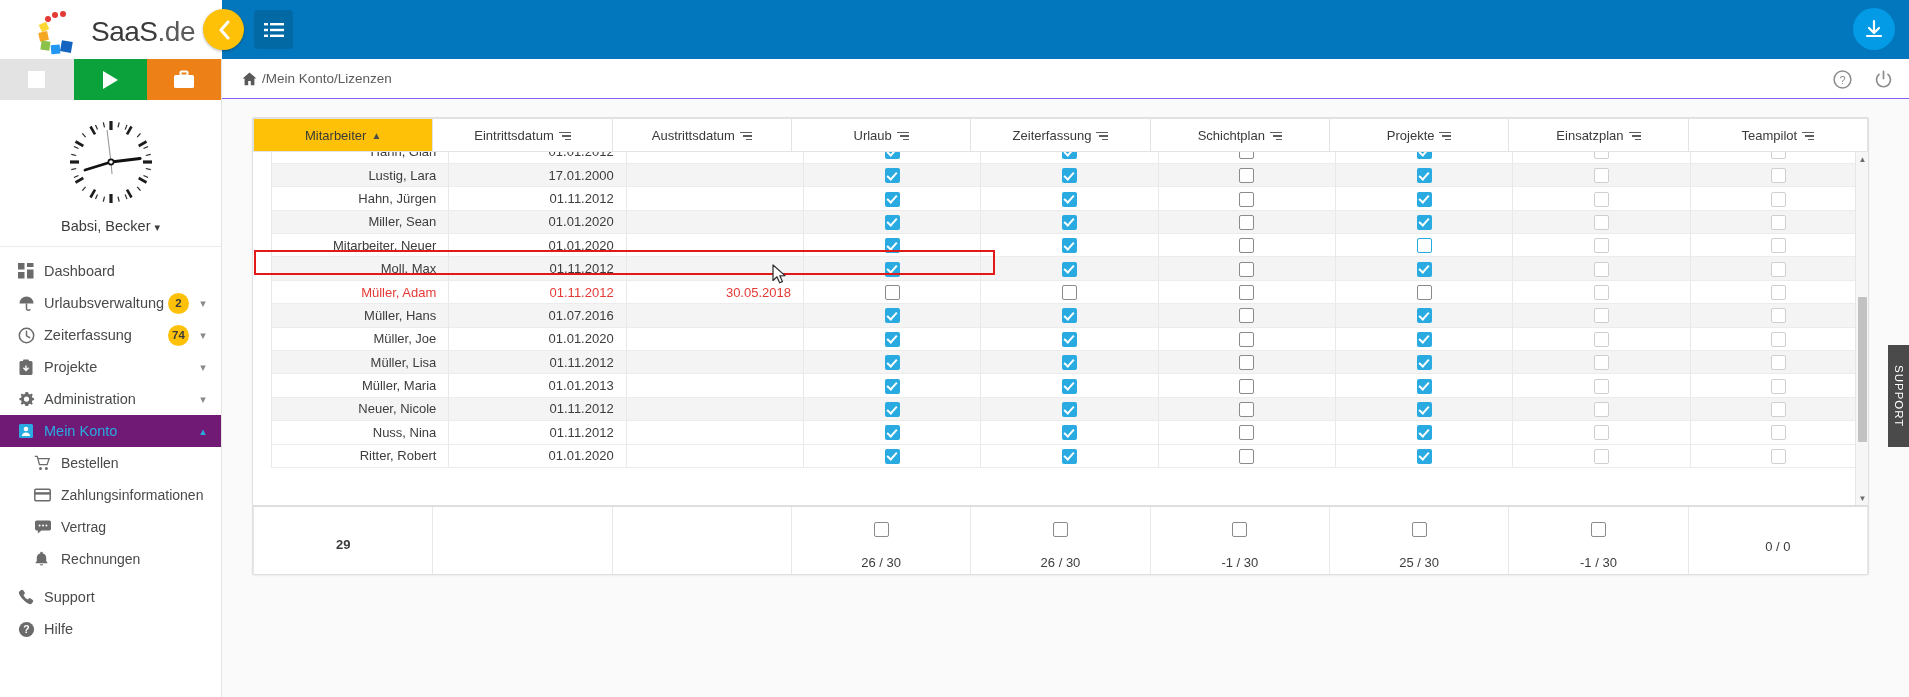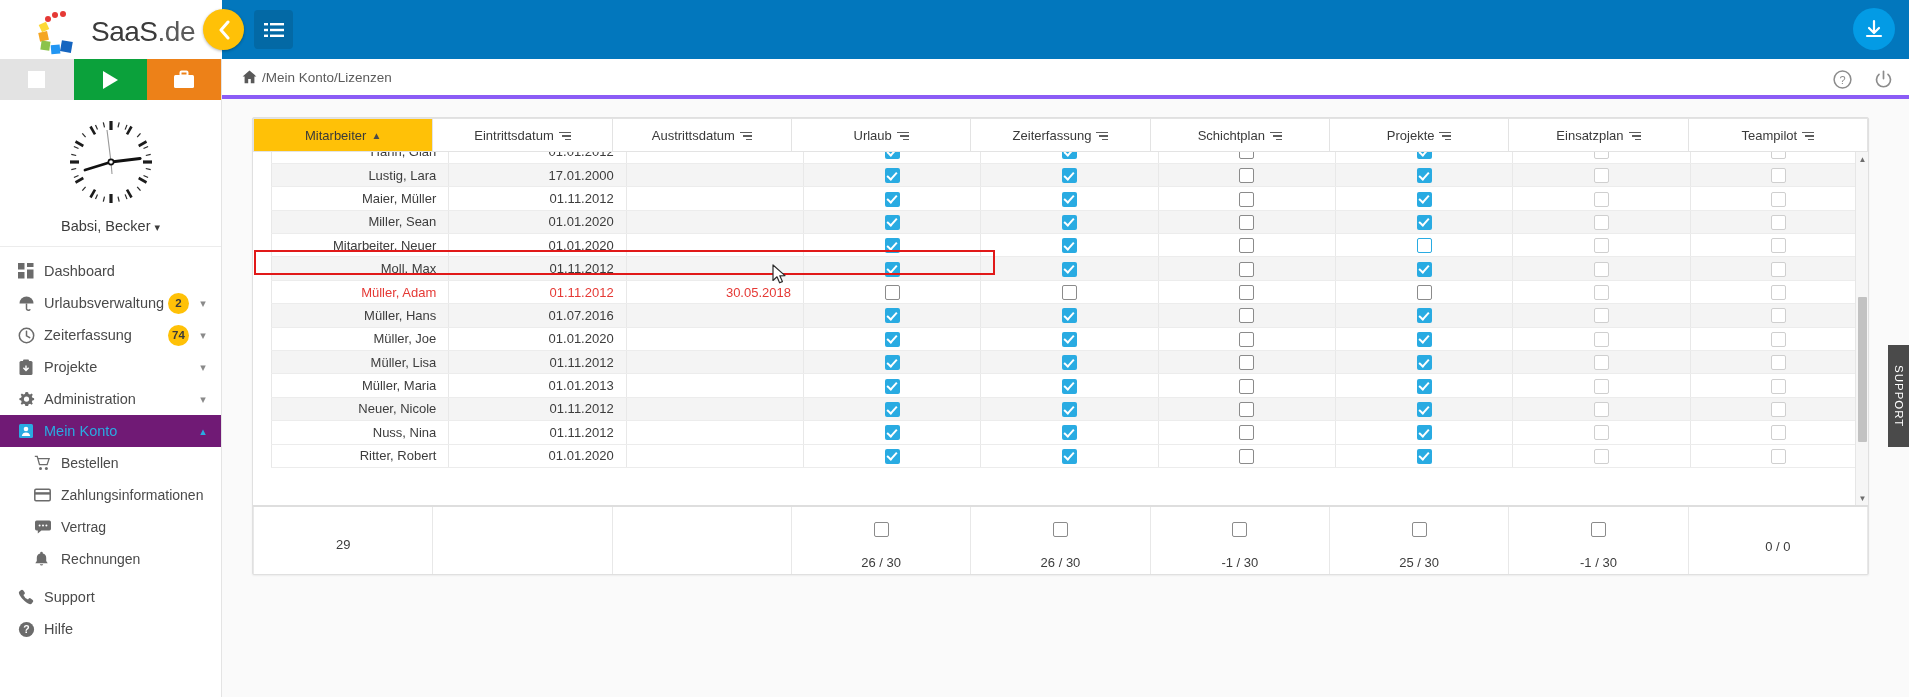--- a/index.html
+++ b/index.html
@@ -79,21 +79,21 @@
     min-width: 21px; height: 21px; border-radius: 50%; background: #ffc107;
     color: #3a3a3a; font-size: 11.5px; font-weight: bold;
     display: flex; align-items: center; justify-content: center; margin-right: 8px; padding: 0 4px;
   }
   .chev-sm { font-size: 11px; color: #8a8a8a; width: 12px; text-align: center; }
   .nav-gap { height: 6px; }
 
   
   .main { position: absolute; left: 222px; top: 59px; right: 0; bottom: 0; background: #fafafa; }
   .breadcrumb-bar {
-    height: 40px; background: #ffffff; border-bottom: 4px solid #8b5cf6;
+    height: 40px; background: #ffffff; border-bottom: 1px solid #8b5cf6;
     display: flex; align-items: center; padding: 0 0 0 20px; position: relative;
   }
   .home-icon { color: #595959; margin-right: 5px; display: flex; align-items: center; }
   .crumb { font-size: 13.5px; color: #5b5b5b; }
   .bc-right { position: absolute; right: 16px; top: 0; height: 40px; display: flex;
               align-items: center; gap: 22px; }
   .bc-ic { color: #8c8c8c; cursor: pointer; display: flex; align-items: center; }
 
   .content { padding: 18px 24px 14px 8px; height: calc(100% - 40px); }
   .card {
@@ -152,21 +152,21 @@
   .vs-arrow { width: 13px; height: 14px; display: flex; align-items: center;
               justify-content: center; font-size: 8px; color: #6d6d6d; cursor: pointer; }
   .vs-thumb { position: absolute; left: 2px; top: 145px; width: 9px; height: 145px;
               background: #c2c2c2; border-radius: 1px; cursor: pointer; }
 
   tfoot td { border-top: 2px solid #dedede; border-left: 1px solid #e8e8e8;
              border-right: 1px solid #e8e8e8; height: 68px; vertical-align: top;
              font-size: 13px; color: #3c3c3c; text-align: center; padding: 0; }
   .foot-cb { padding-top: 14px; }
   .foot-num { font-size: 13px; padding-top: 18px; }
-  .foot-count { font-size: 13px; padding-top: 30px; }
+  .foot-count { font-size: 13px; padding-top: 30px; font-weight: bold; }
 
   
   .support-tab {
     position: absolute; right: 0; top: 345px; width: 21px; height: 102px;
     background: #4a4a4a; color: #ffffff; font-size: 11.5px; letter-spacing: 1px;
     display: flex; align-items: center; justify-content: center; cursor: pointer;
     writing-mode: vertical-rl; z-index: 30;
   }
 </style>
 </head>
@@ -587,21 +587,21 @@
                     <td>17.01.2000</td>
                     <td></td>
                     <td class="c"><span class="cb on"></span></td>
                     <td class="c"><span class="cb on"></span></td>
                     <td class="c"><span class="cb off"></span></td>
                     <td class="c"><span class="cb on"></span></td>
                     <td class="c"><span class="cb off light"></span></td>
                     <td class="c"><span class="cb off light"></span></td>
                   </tr>
                   <tr>
-                    <td>Maier, Müller</td>
+                    <td>Hahn, Jürgen</td>
                     <td>01.11.2012</td>
                     <td></td>
                     <td class="c"><span class="cb on"></span></td>
                     <td class="c"><span class="cb on"></span></td>
                     <td class="c"><span class="cb off"></span></td>
                     <td class="c"><span class="cb on"></span></td>
                     <td class="c"><span class="cb off light"></span></td>
                     <td class="c"><span class="cb off light"></span></td>
                   </tr>
                   <tr class="alt">

